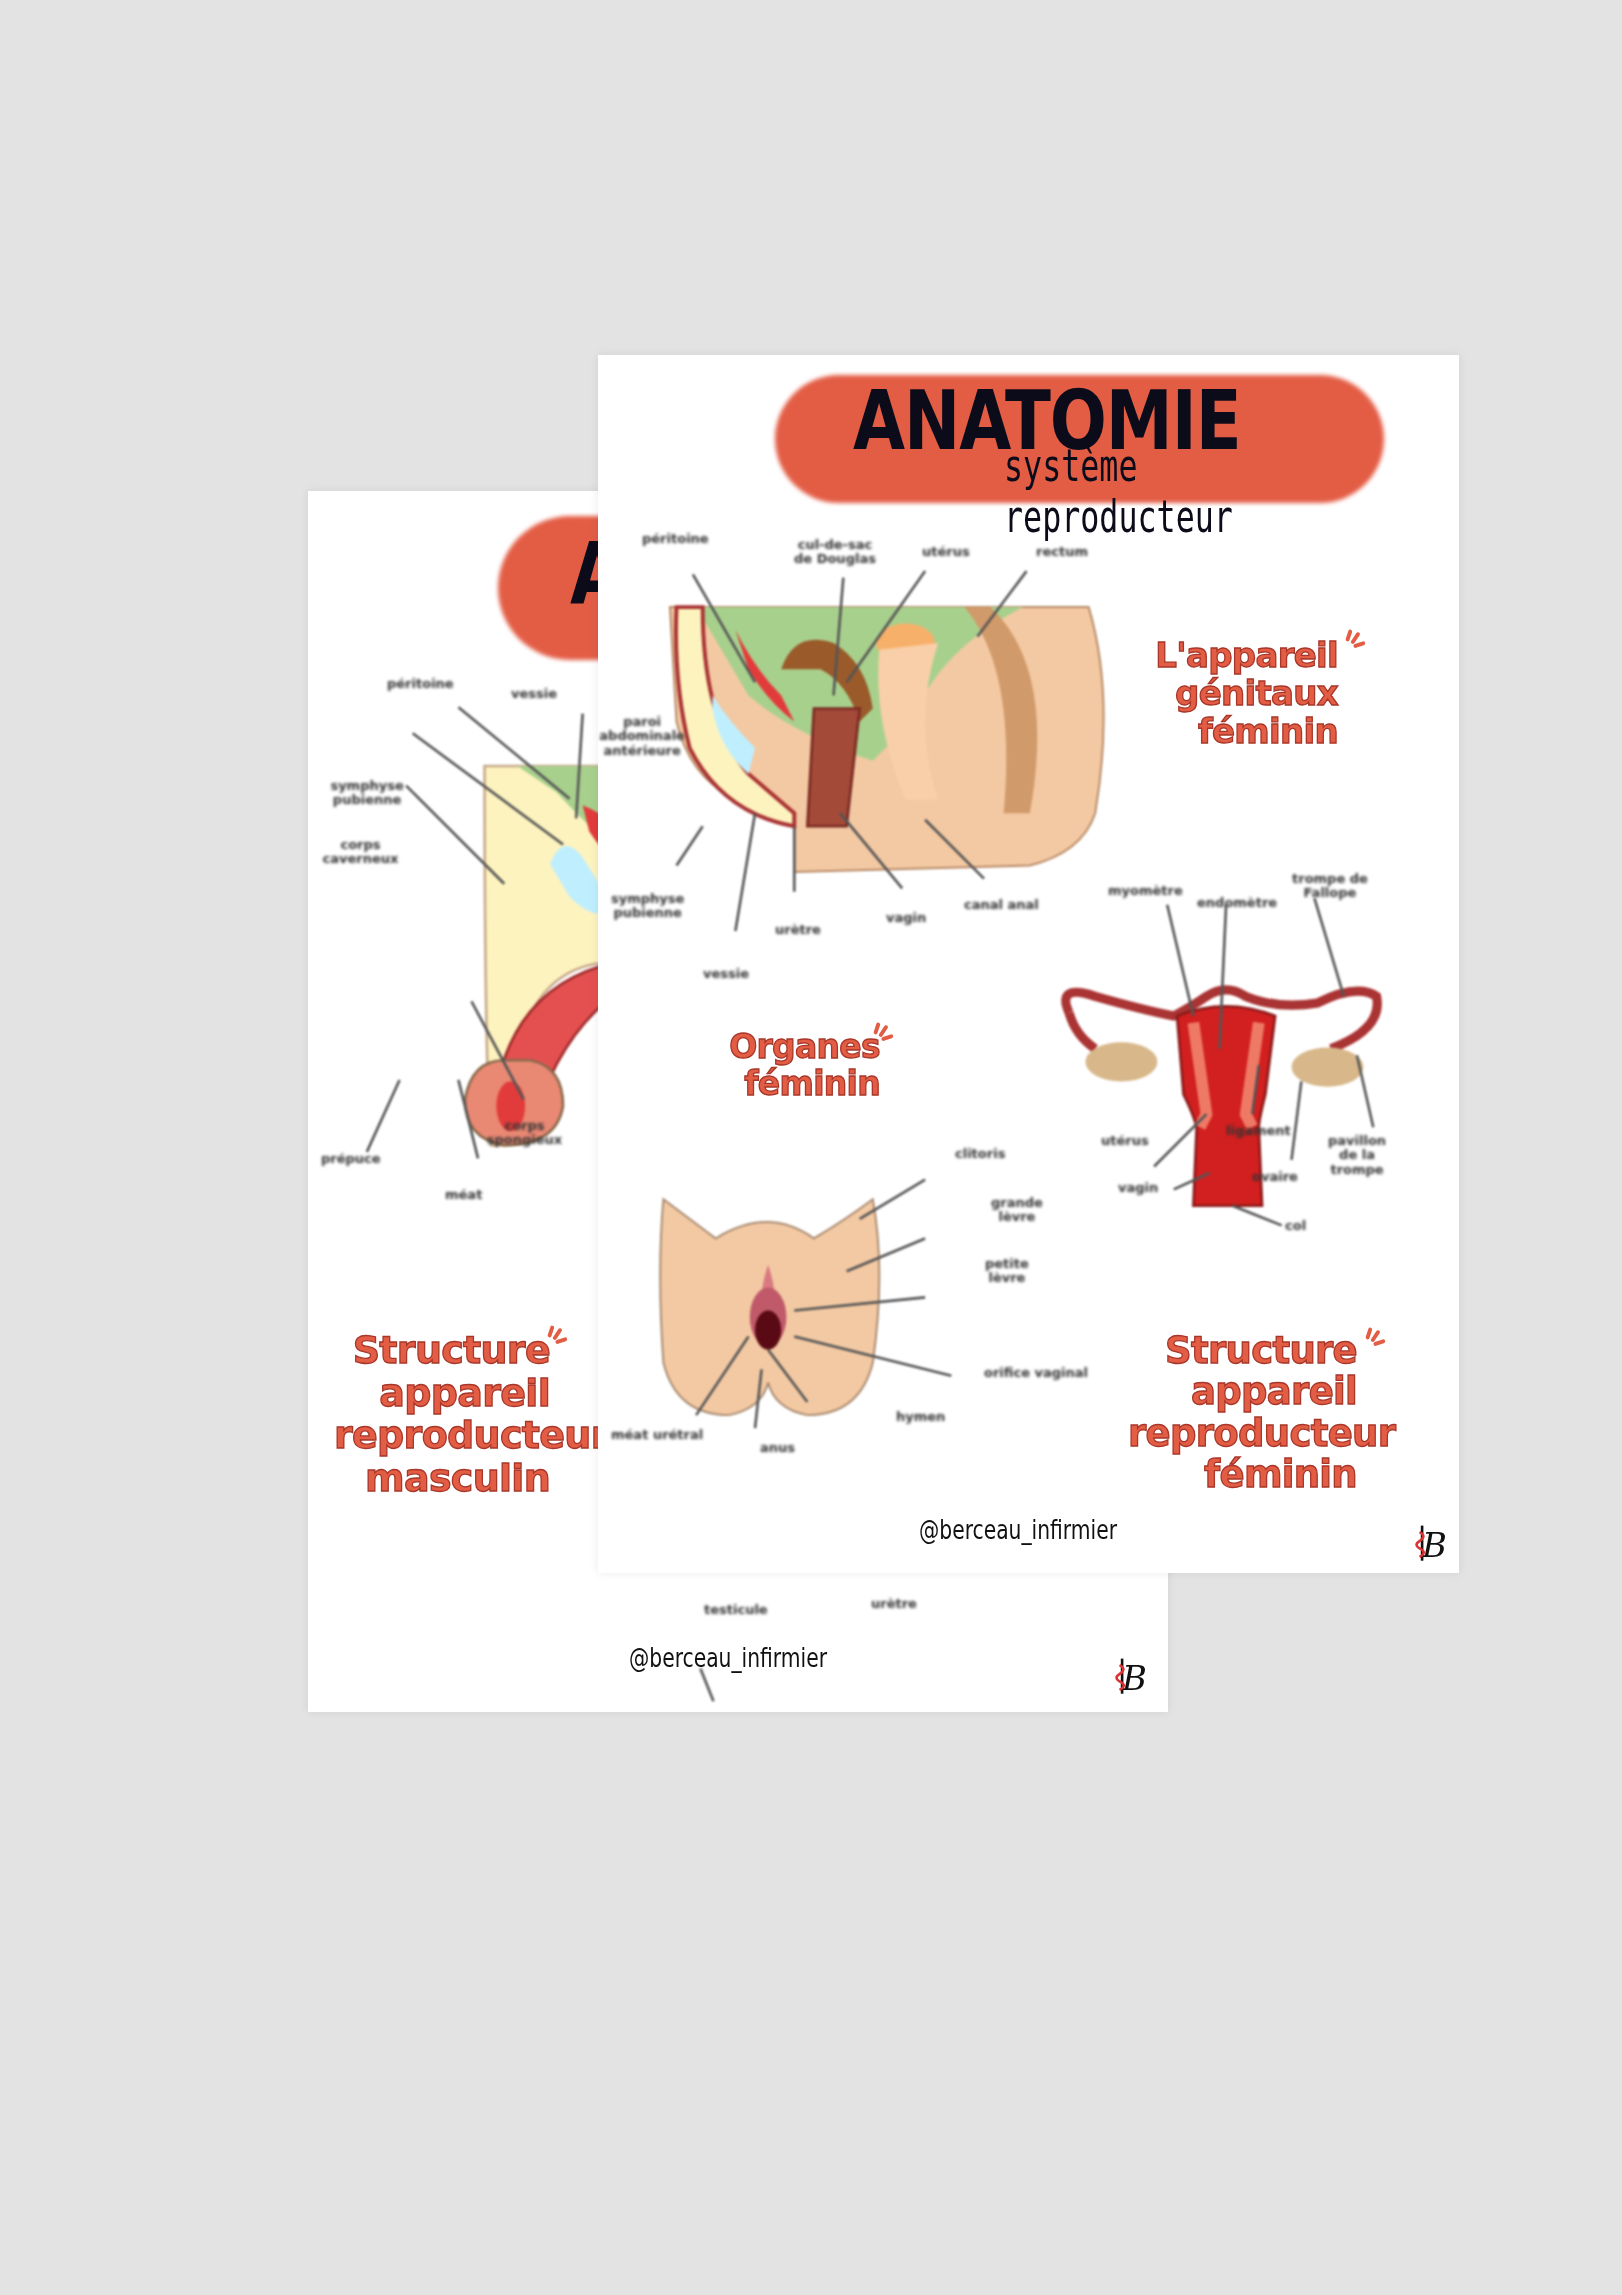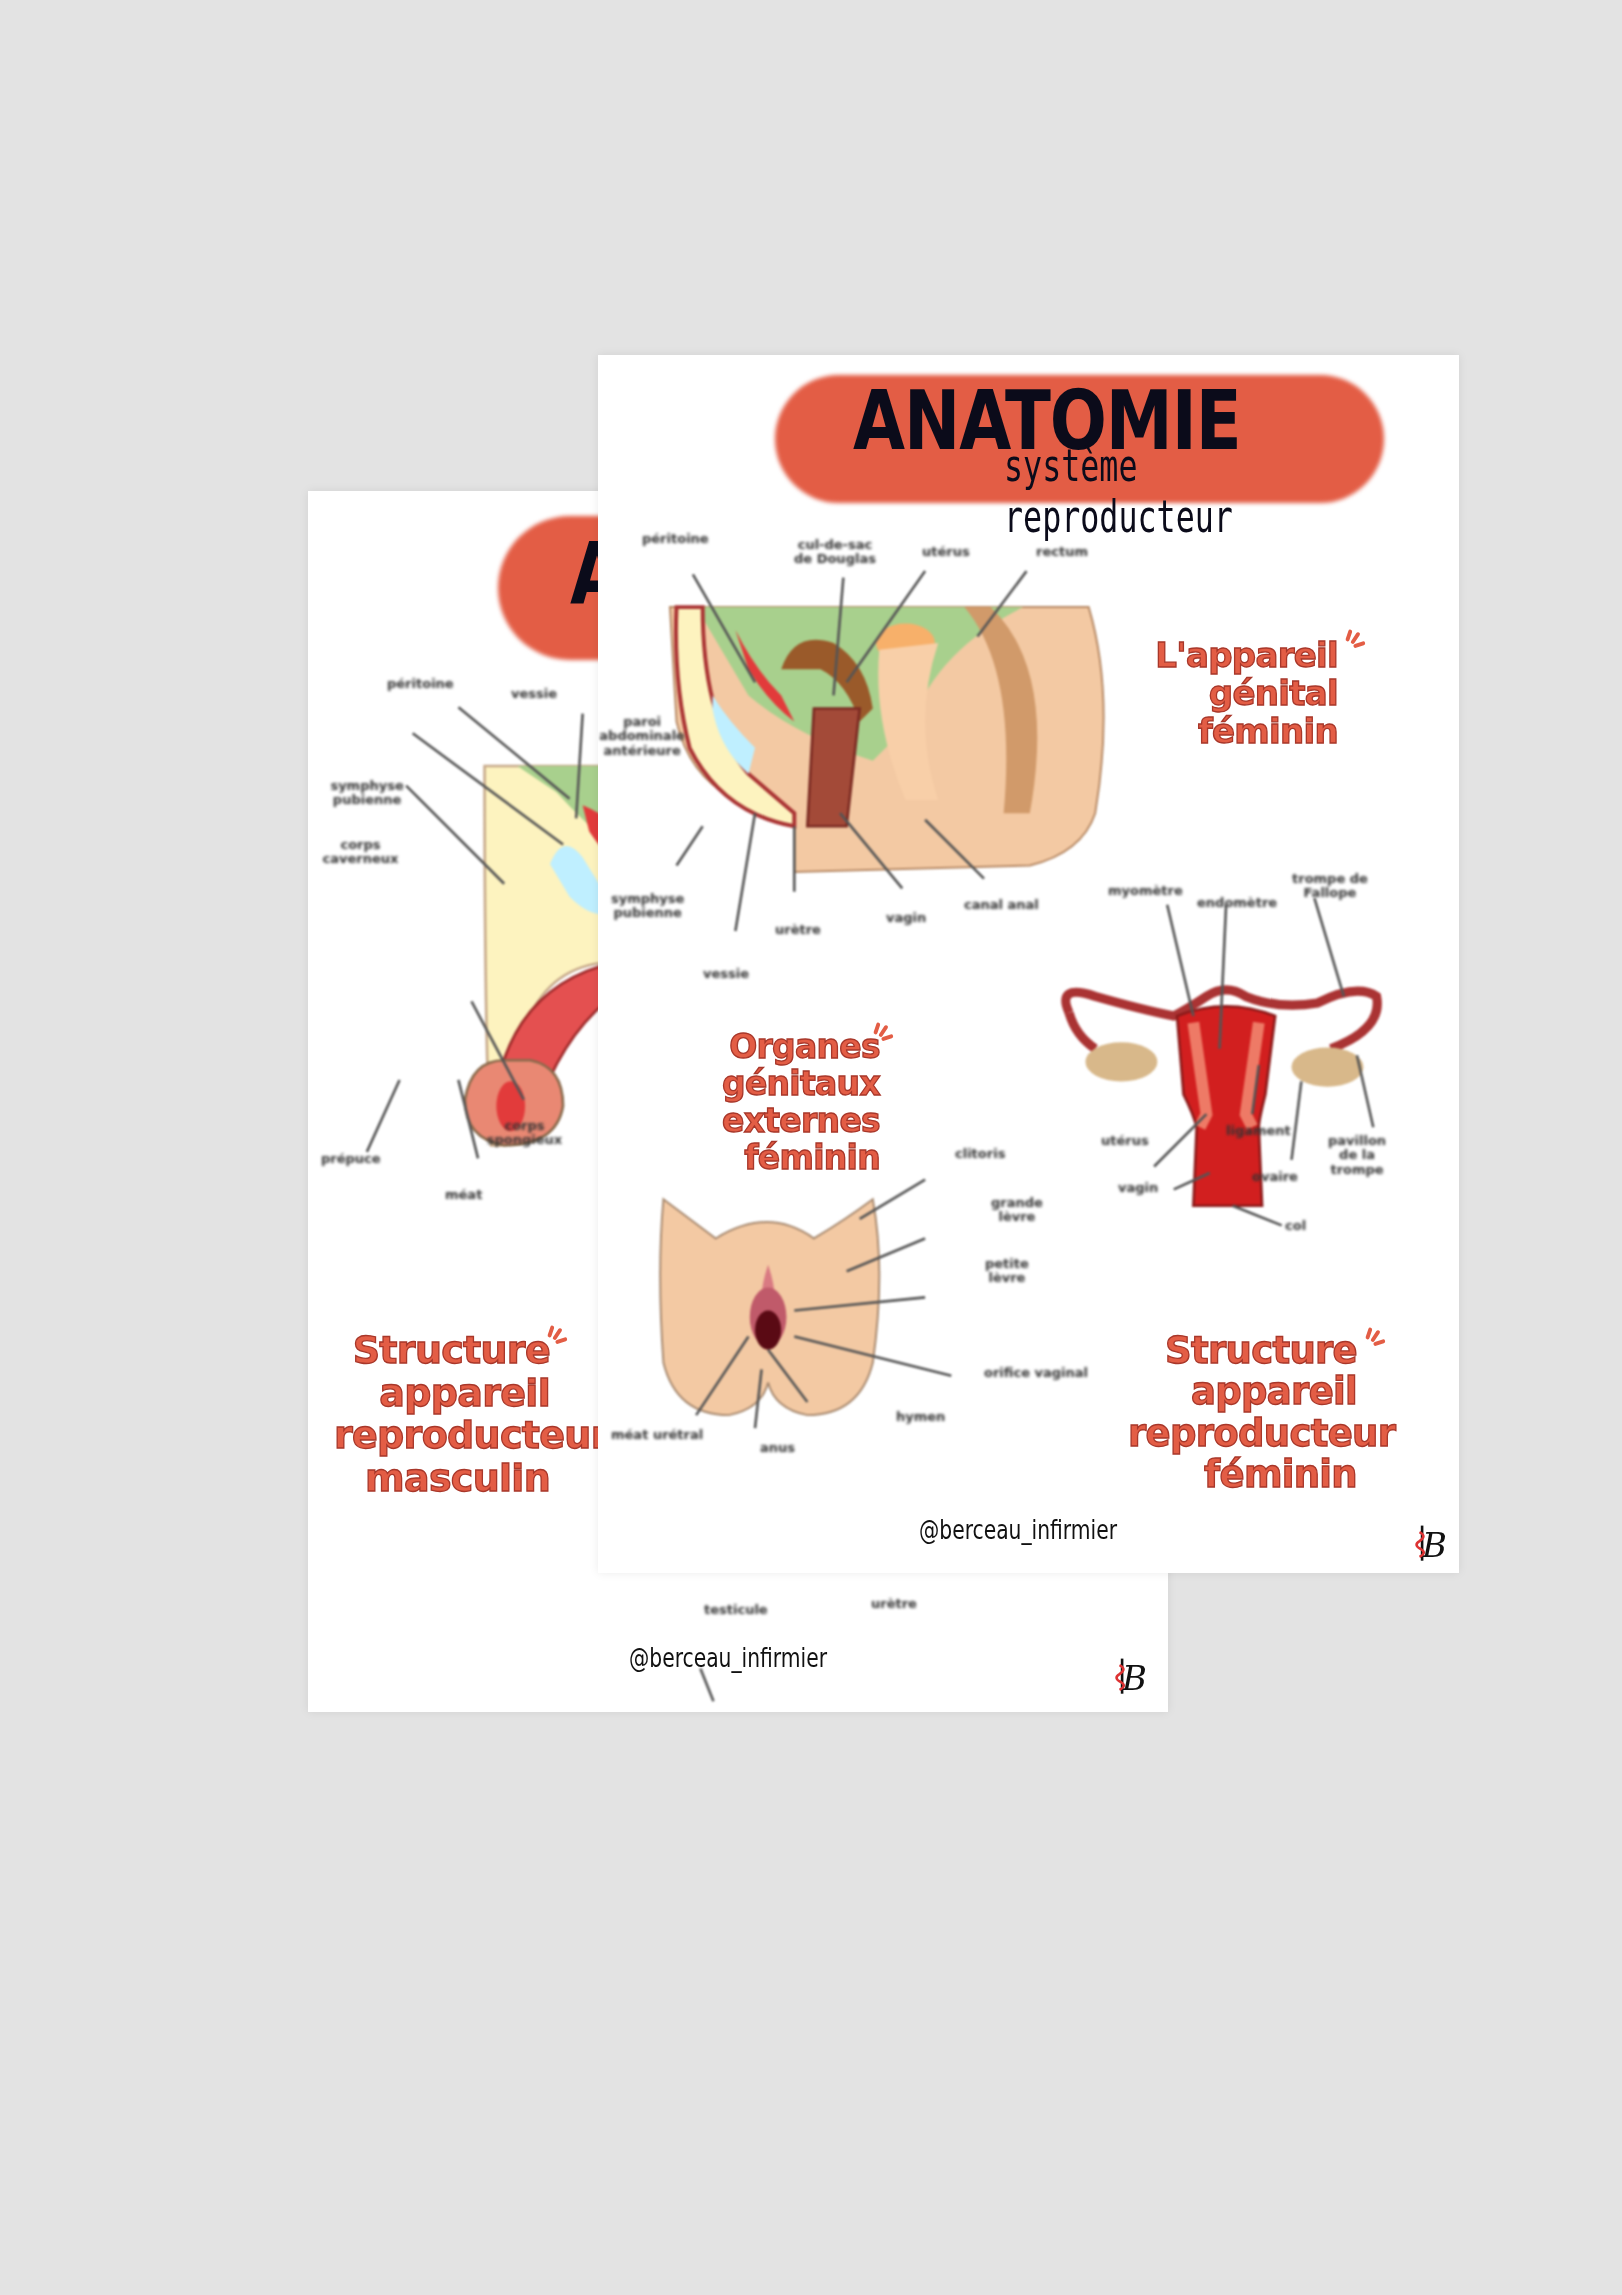--- a/index.html
+++ b/index.html
@@ -130,21 +130,21 @@
     <span style="display:block">symphyse</span>
     <span style="display:block">pubienne</span>
   </div>
   <div class="label" style="left:105px;top:612px;">vessie</div>
   <div class="label" style="left:177px;top:568px;">urètre</div>
   <div class="label" style="left:288px;top:556px;">vagin</div>
   <div class="label" style="left:366px;top:543px;">canal anal</div>
 
   <div class="heading" style="left:550px;top:281px;width:190px;font-size:34px;">
     <span>L'appareil</span>
-    <span>génital</span>
+    <span>génitaux</span>
     <span>féminin</span>
   </div>
   <svg class="spark" style="left:747px;top:274px;" width="26" height="26" viewBox="0 0 40 40">
     <g stroke="#e35d45" stroke-width="6" stroke-linecap="round">
         <line x1="8" y1="4" x2="4" y2="16"></line>
         <line x1="20" y1="8" x2="12" y2="20"></line>
         <line x1="28" y1="22" x2="16" y2="26"></line>
       </g>
   </svg>
 
@@ -180,21 +180,20 @@
   <div class="label" style="left:730px;top:779px;">
     <span style="display:block">pavillon</span>
     <span style="display:block">de la</span>
     <span style="display:block">trompe</span>
   </div>
   <div class="label" style="left:520px;top:826px;">vagin</div>
   <div class="label" style="left:687px;top:864px;">col</div>
 
   <div class="heading" style="left:33px;top:674px;width:249px;font-size:33px;">
     <span>Organes</span>
-    <span>génitaux externes</span>
     <span>féminin</span>
   </div>
   <svg class="spark" style="left:275px;top:667px;" width="26" height="26" viewBox="0 0 40 40">
     <g stroke="#e35d45" stroke-width="6" stroke-linecap="round">
         <line x1="8" y1="4" x2="4" y2="16"></line>
         <line x1="20" y1="8" x2="12" y2="20"></line>
         <line x1="28" y1="22" x2="16" y2="26"></line>
       </g>
   </svg>
 

